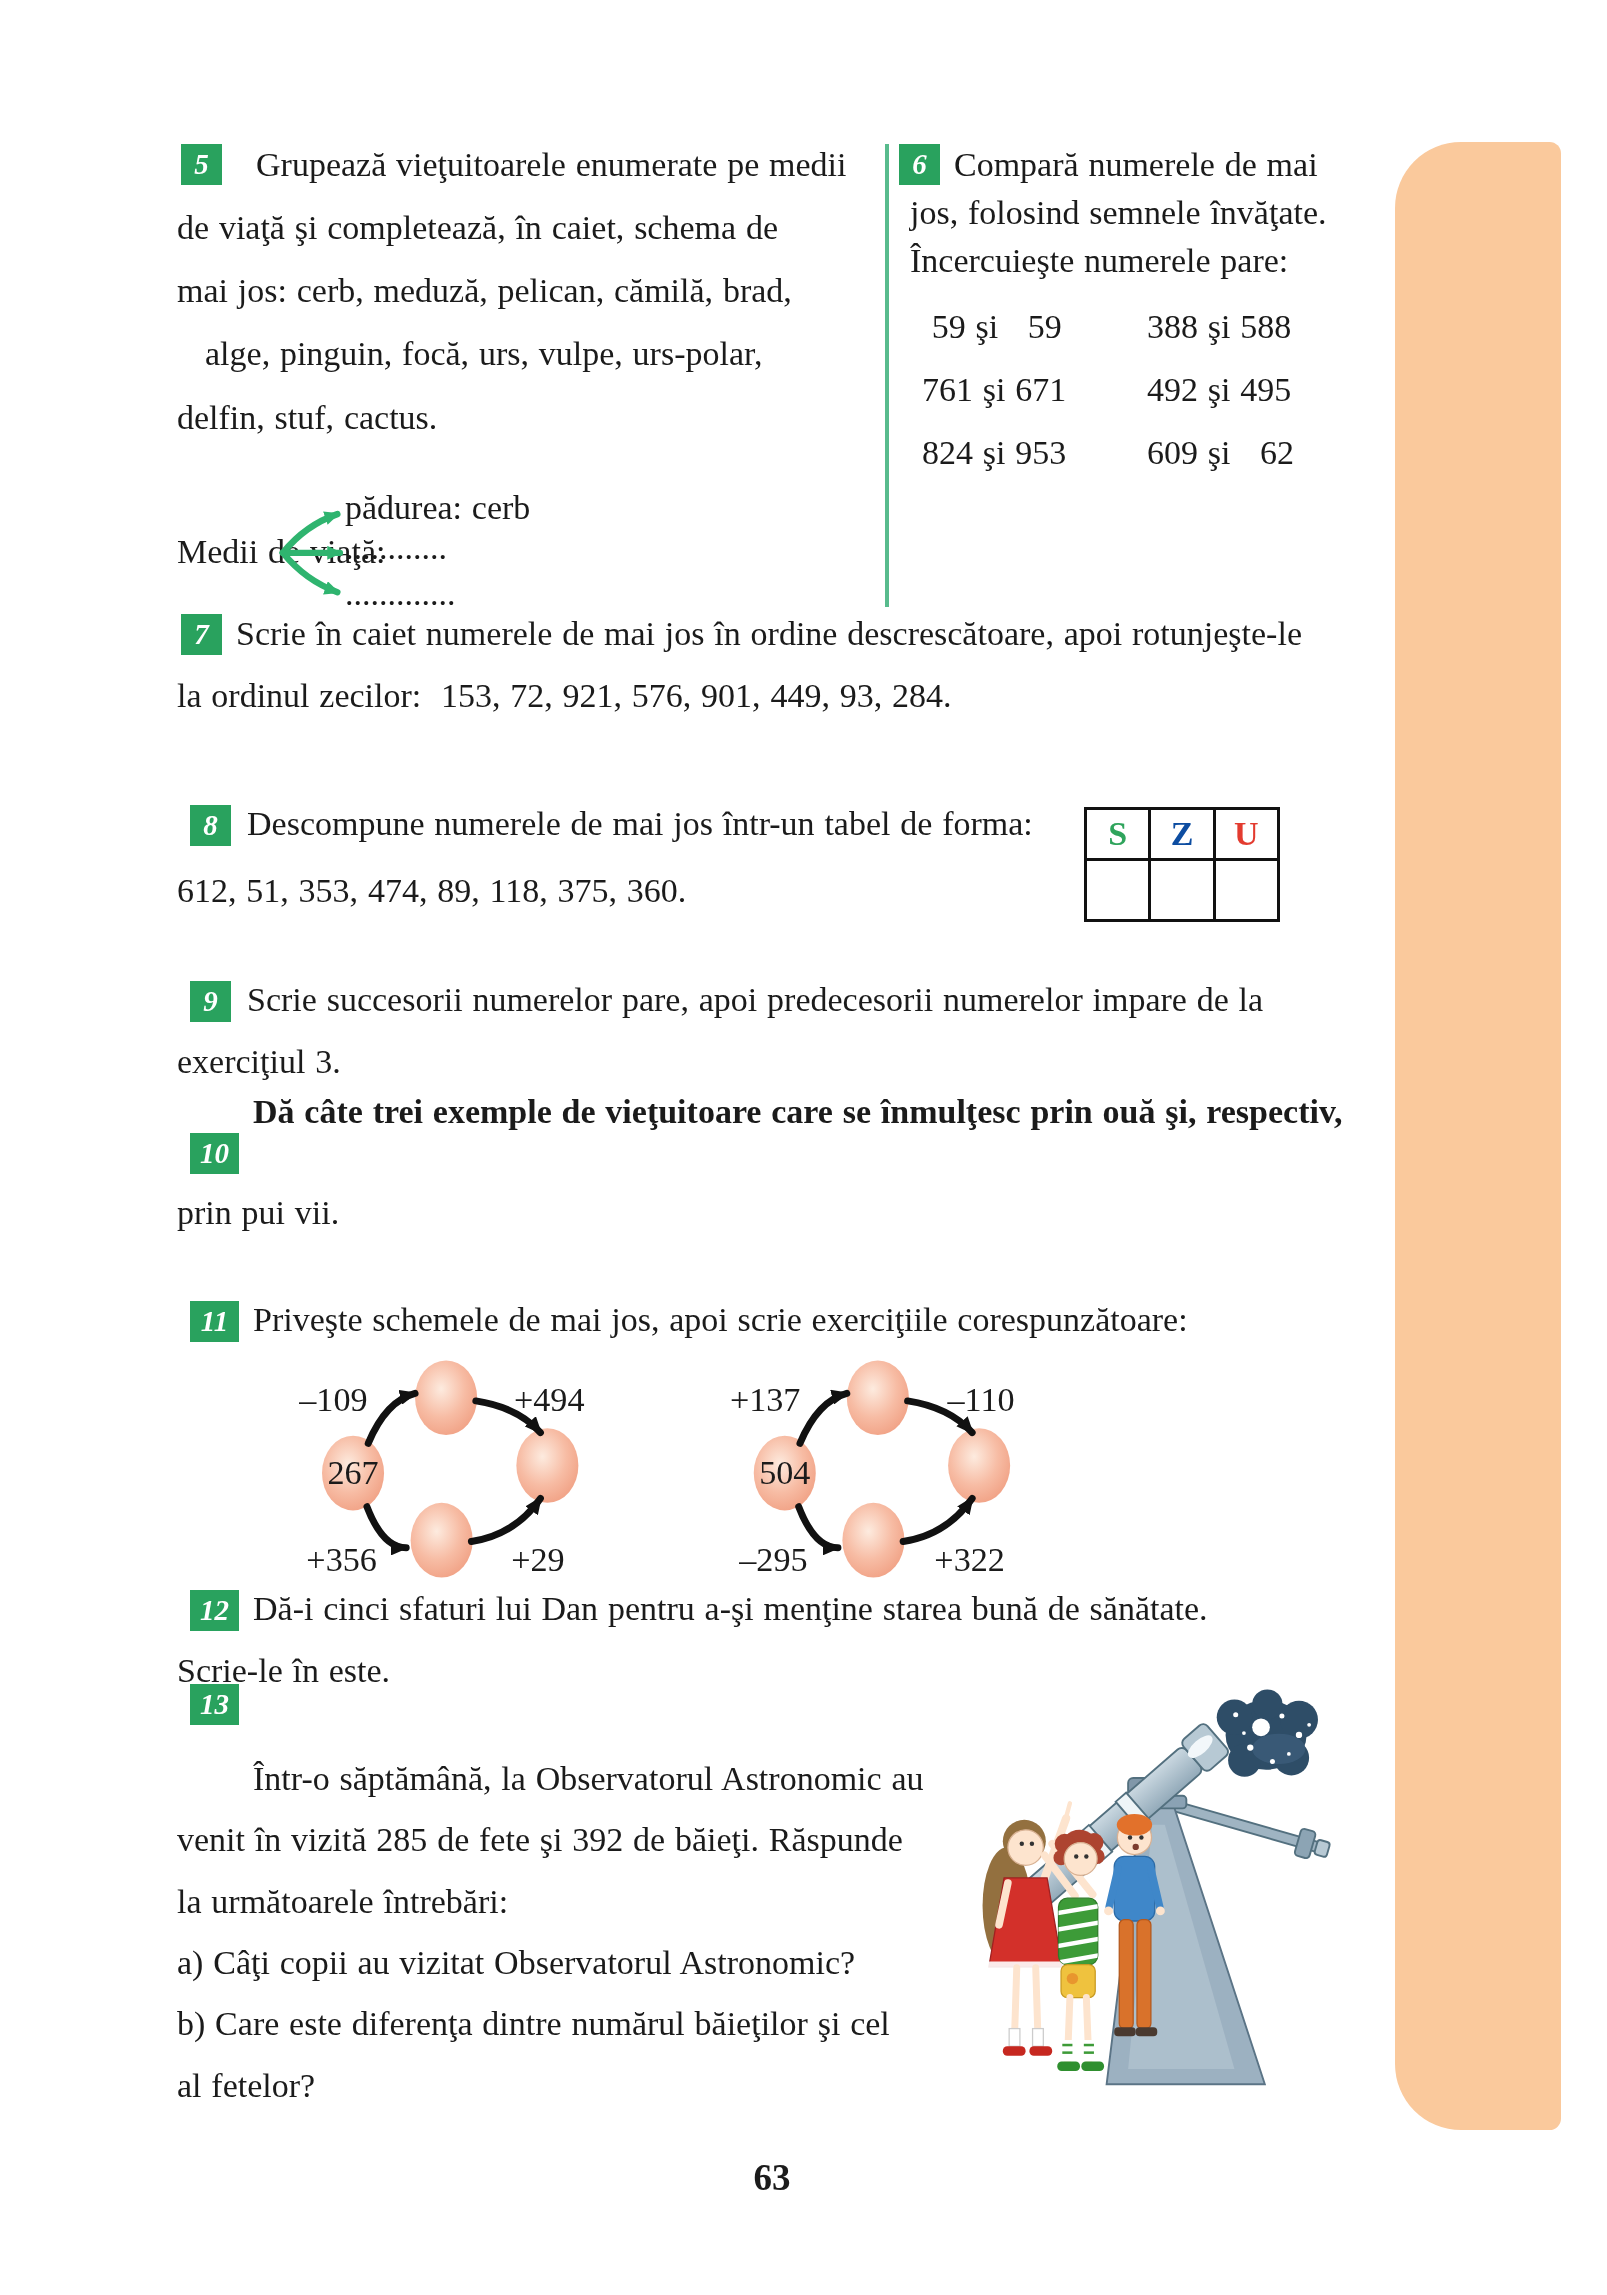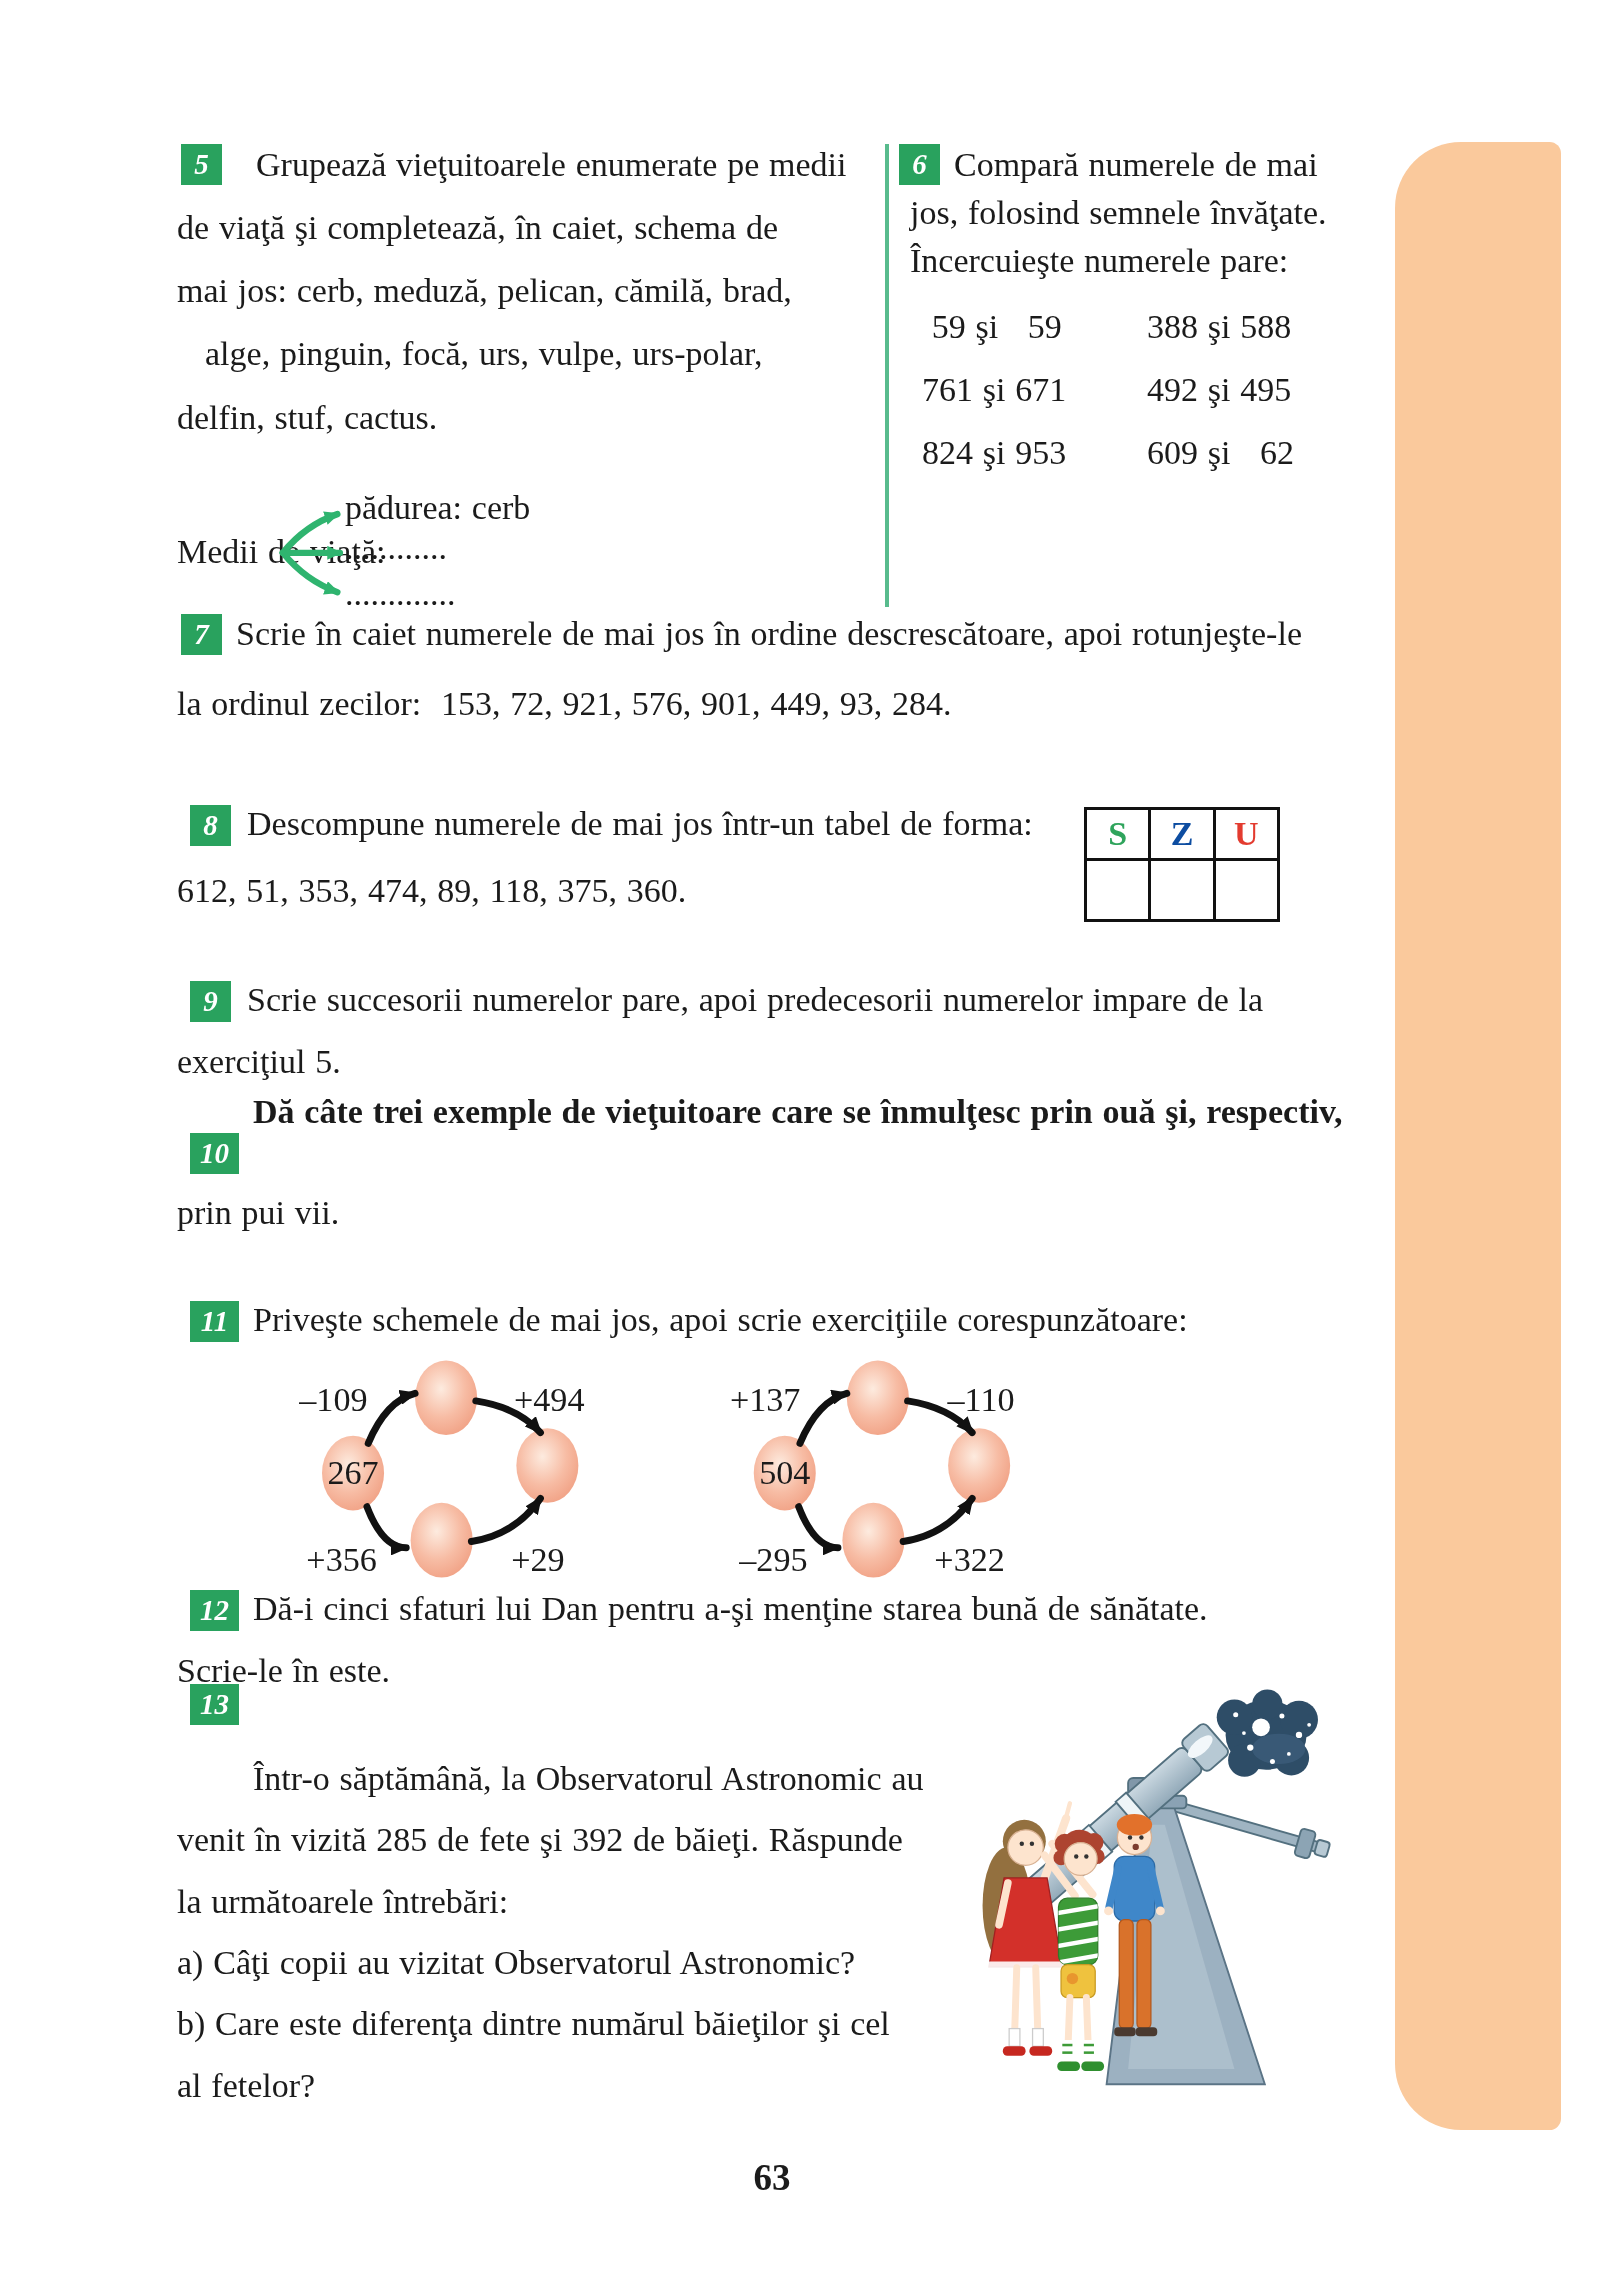--- a/index.html
+++ b/index.html
@@ -78,21 +78,21 @@
     <div class="tl" style="left:345px;top:491px;">pădurea: cerb</div>
     <div class="tl" style="left:345px;top:531px;">............</div>
     <div class="tl" style="left:345px;top:577px;">.............</div>
   </div>
 
   <div>
     <div class="badge" style="left:181px;top:614px;">
         <span>7</span>
       </div>
     <div class="tl" style="left:236px;top:617px;">Scrie în caiet numerele de mai jos în ordine descrescătoare, apoi rotunjeşte-le</div>
-    <div class="tl" style="left:177px;top:679px;margin-top:8px;">la ordinul zecilor:  153, 72, 921, 576, 901, 449, 93, 284.</div>
+    <div class="tl" style="left:177px;top:679px;">la ordinul zecilor:  153, 72, 921, 576, 901, 449, 93, 284.</div>
   </div>
 
   <div>
     <div class="badge" style="left:190px;top:805px;">
         <span>8</span>
       </div>
     <div class="tl" style="left:247px;top:807px;">Descompune numerele de mai jos într-un tabel de forma:</div>
     <div class="tl" style="left:177px;top:874px;">612, 51, 353, 474, 89, 118, 375, 360.</div>
     <div class="szu">
       <div class="szu-row szu-head">
@@ -106,21 +106,21 @@
         <div class="szu-cell"></div>
       </div>
     </div>
   </div>
 
   <div>
     <div class="badge" style="left:190px;top:981px;">
         <span>9</span>
       </div>
     <div class="tl" style="left:247px;top:983px;">Scrie succesorii numerelor pare, apoi predecesorii numerelor impare de la</div>
-    <div class="tl" style="left:177px;top:1045px;">exerciţiul 5.</div>
+    <div class="tl" style="left:177px;top:1045px;">exerciţiul 3.</div>
   </div>
 
   <div>
     <div class="badge wide" style="left:190px;top:1133px;">
         <span>10</span>
       </div>
     <div class="tl" style="left:253px;top:1095px;font-weight:bold;">Dă câte trei exemple de vieţuitoare care se înmulţesc prin ouă şi, respectiv,</div>
     <div class="tl" style="left:177px;top:1196px;">prin pui vii.</div>
   </div>
 

